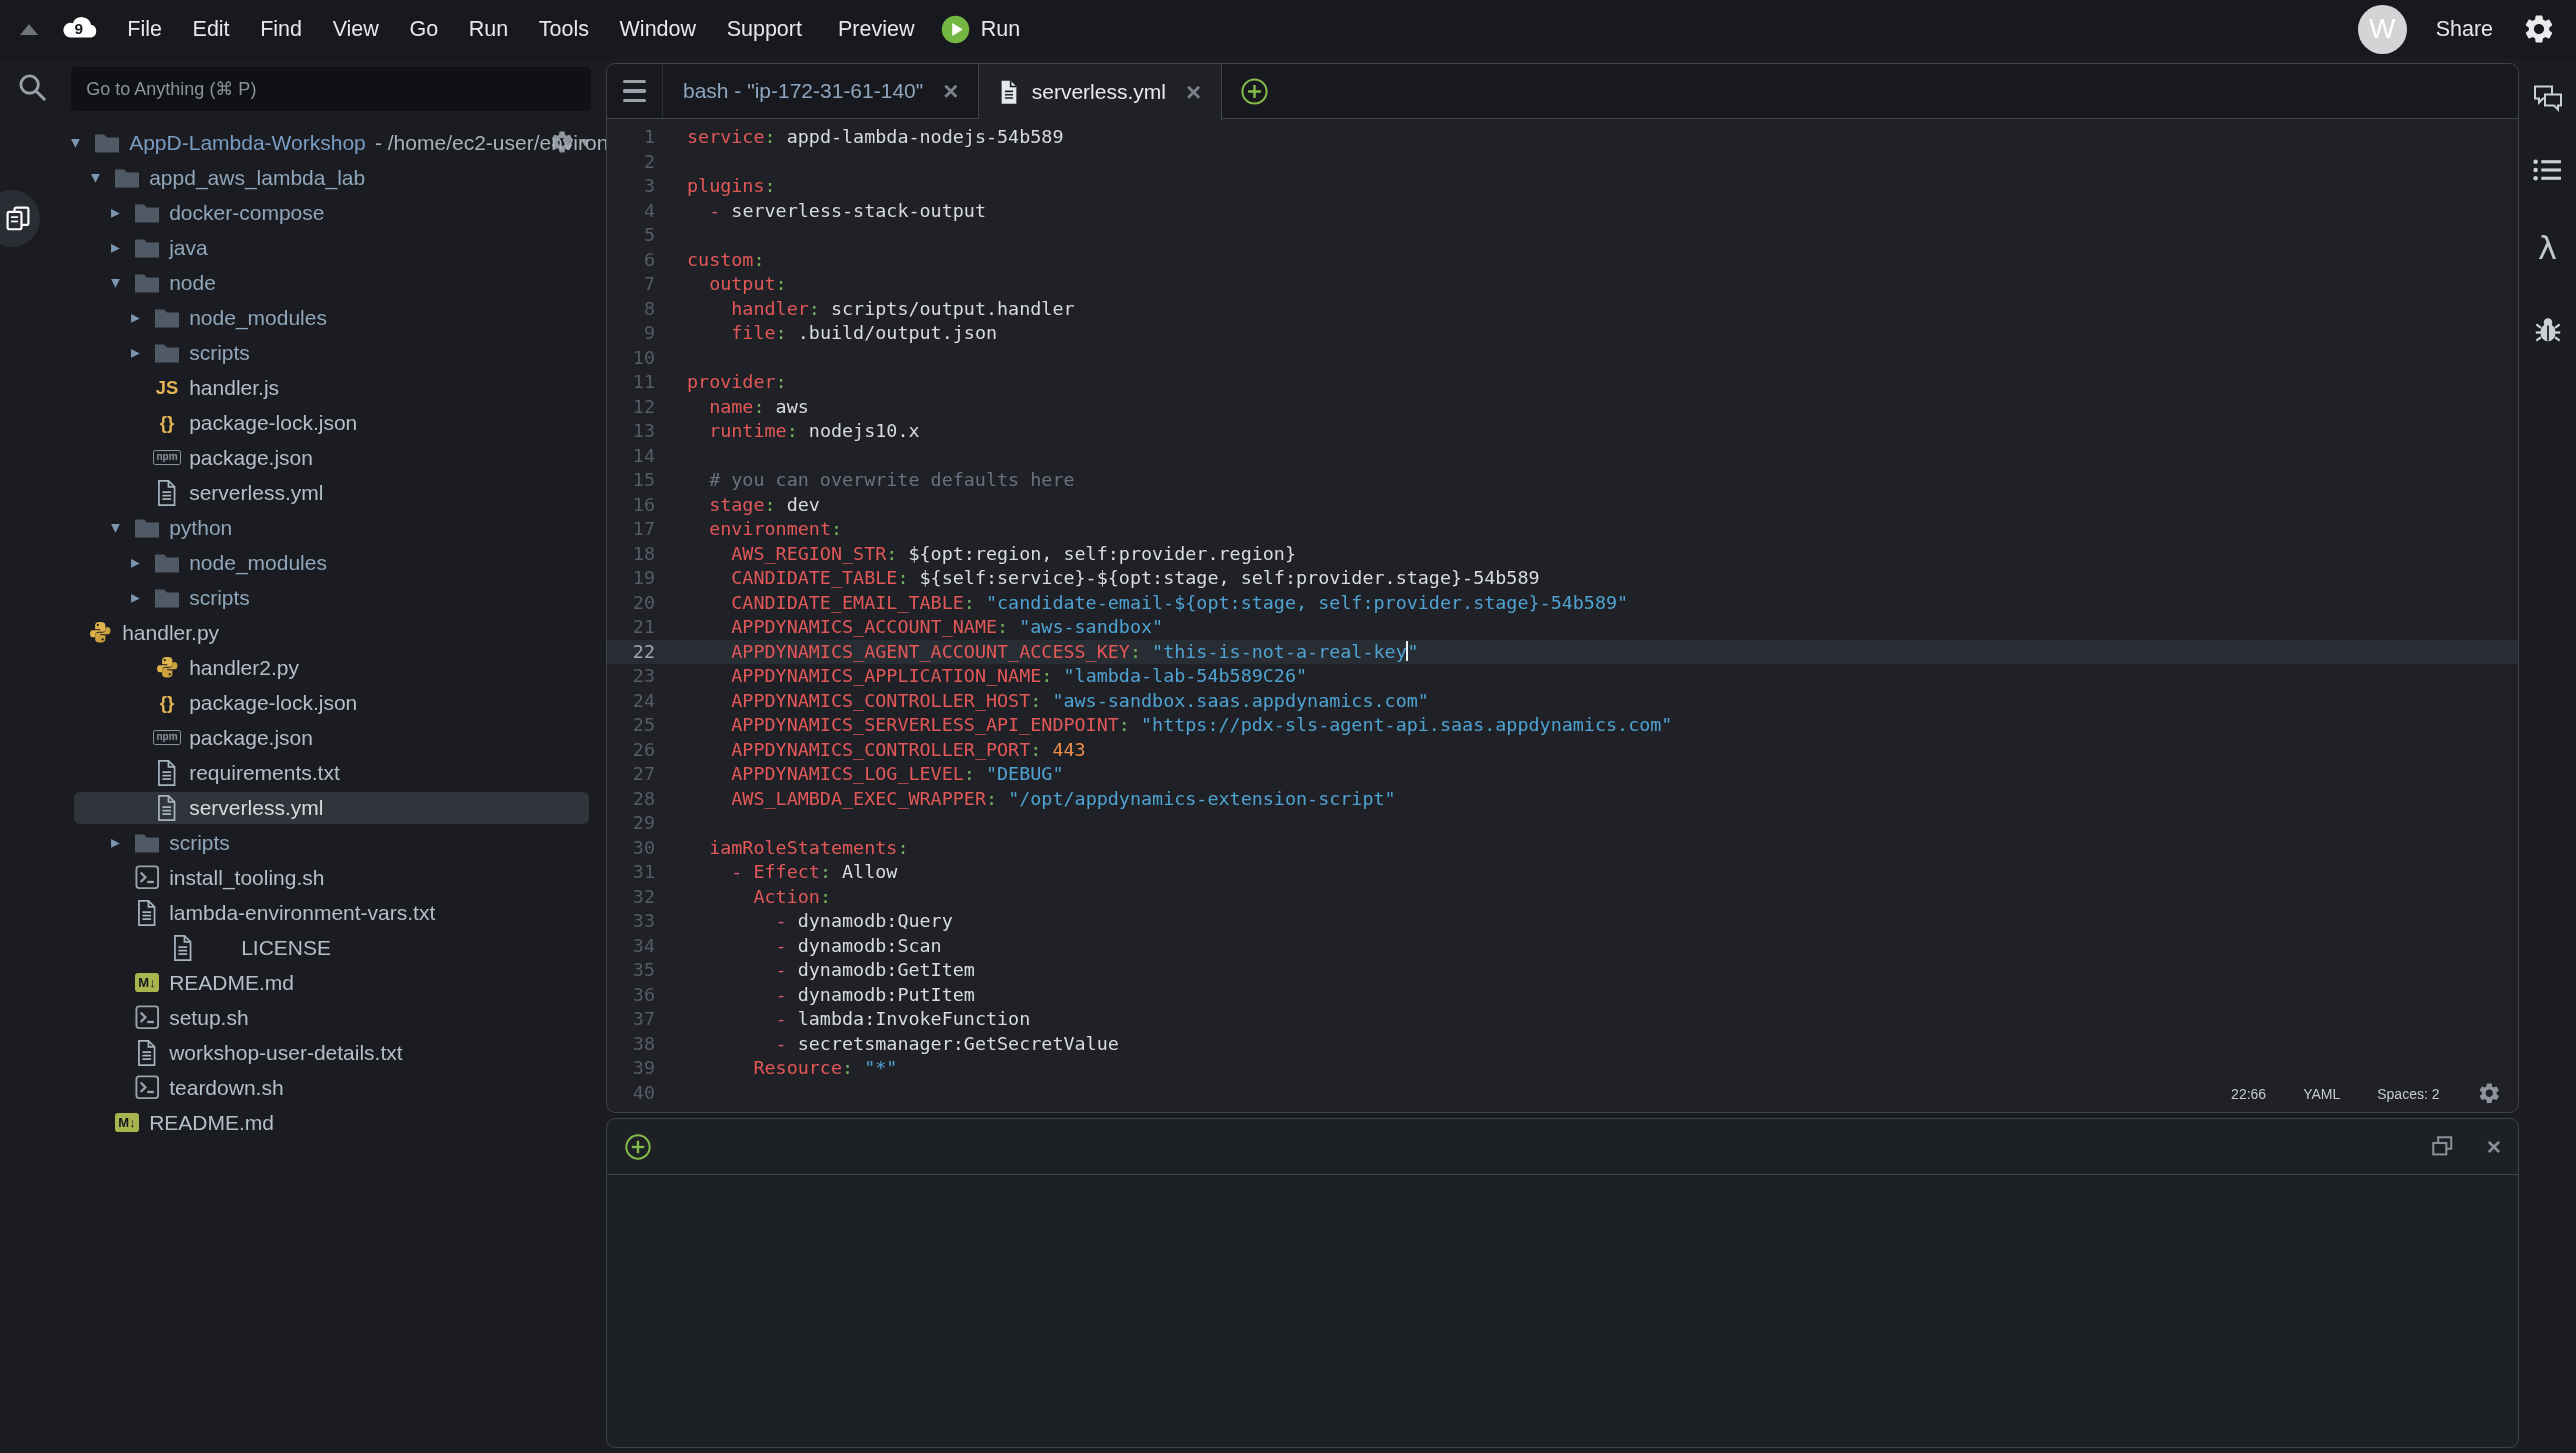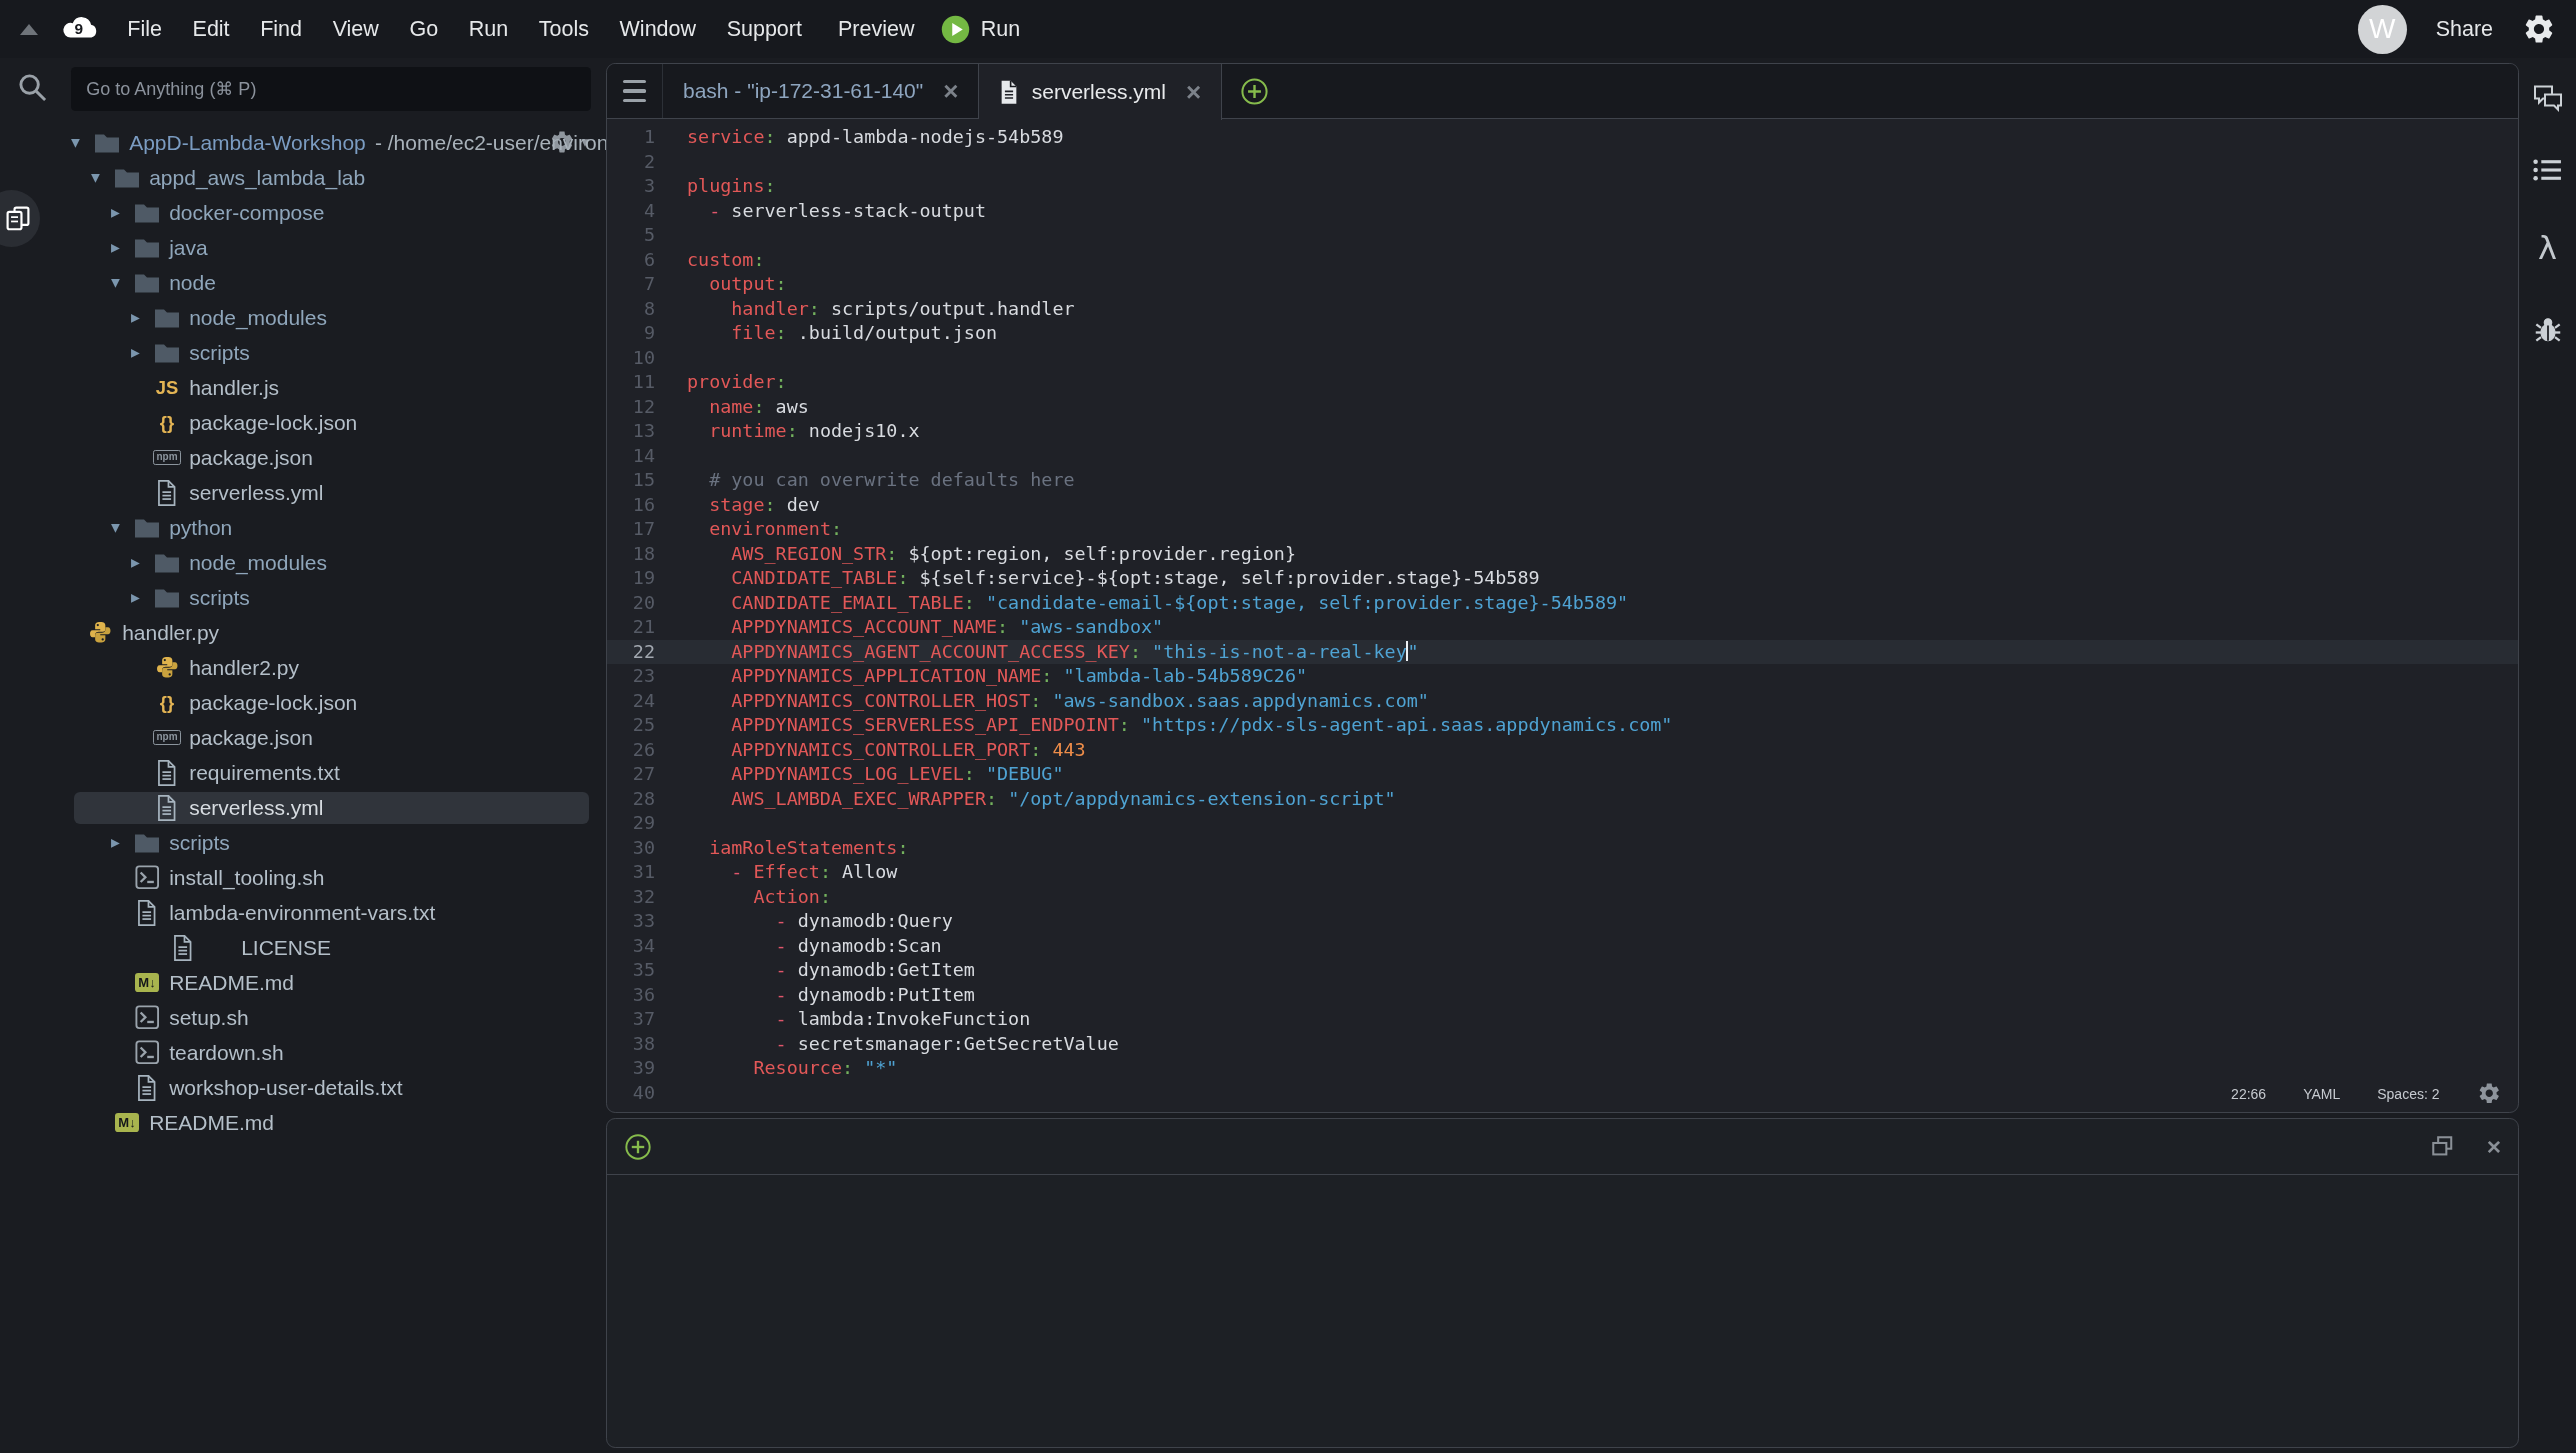--- a/index.html
+++ b/index.html
@@ -407,40 +407,40 @@
             <rect x="1.5" y="1.5" width="23" height="23" rx="3"></rect>
             <polyline points="6,8 11,13 6,18" stroke-width="2.5"></polyline>
             <line x1="13" y1="18" x2="20" y2="18" stroke-width="2.5"></line>
           </svg>
         </span>
         <span class="tlabel">setup.sh</span>
       </div>
       <div class="trow" style="padding-left: 111px;">
         <span class="caret"></span>
         <span class="ticon">
-          <svg width="24.5" height="24.5" viewBox="0 0 26 26" fill="none" stroke="#9aa3ac" stroke-width="2">
-            <rect x="1.5" y="1.5" width="23" height="23" rx="3"></rect>
-            <polyline points="6,8 11,13 6,18" stroke-width="2.5"></polyline>
-            <line x1="13" y1="18" x2="20" y2="18" stroke-width="2.5"></line>
-          </svg>
-        </span>
-        <span class="tlabel">teardown.sh</span>
-      </div>
-      <div class="trow" style="padding-left: 111px;">
-        <span class="caret"></span>
-        <span class="ticon">
           <svg width="21.5" height="26" viewBox="0 0 24 30" fill="none" stroke="#a7b4bf" stroke-width="2">
             <path d="M3,1 h11 l7,7 v21 h-18 z"></path>
             <path d="M14,1 v7 h7"></path>
             <line x1="7" y1="14" x2="17" y2="14"></line>
             <line x1="7" y1="18" x2="17" y2="18"></line>
             <line x1="7" y1="22" x2="17" y2="22"></line>
           </svg>
         </span>
         <span class="tlabel">workshop-user-details.txt</span>
+      </div>
+      <div class="trow" style="padding-left: 111px;">
+        <span class="caret"></span>
+        <span class="ticon">
+          <svg width="24.5" height="24.5" viewBox="0 0 26 26" fill="none" stroke="#9aa3ac" stroke-width="2">
+            <rect x="1.5" y="1.5" width="23" height="23" rx="3"></rect>
+            <polyline points="6,8 11,13 6,18" stroke-width="2.5"></polyline>
+            <line x1="13" y1="18" x2="20" y2="18" stroke-width="2.5"></line>
+          </svg>
+        </span>
+        <span class="tlabel">teardown.sh</span>
       </div>
       <div class="trow" style="padding-left: 91px;">
         <span class="caret"></span>
         <span class="ticon">
           <span class="ic-md">M↓</span>
         </span>
         <span class="tlabel">README.md</span>
       </div>
     </div>
 </aside>

